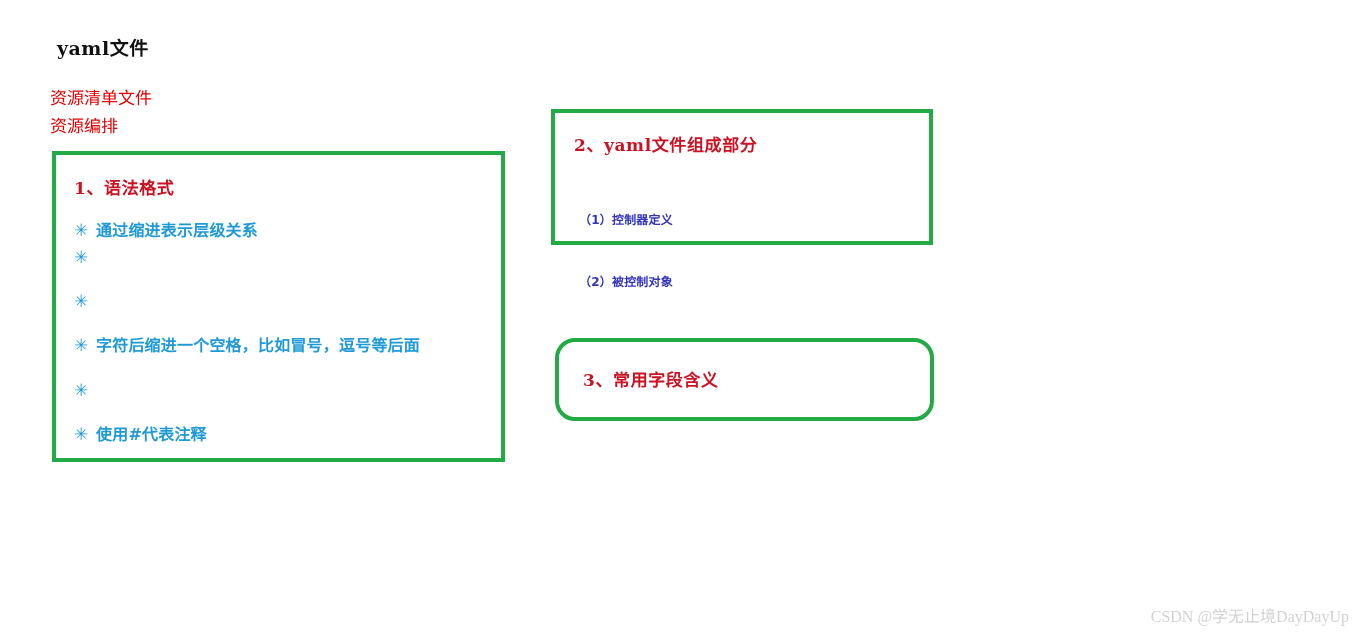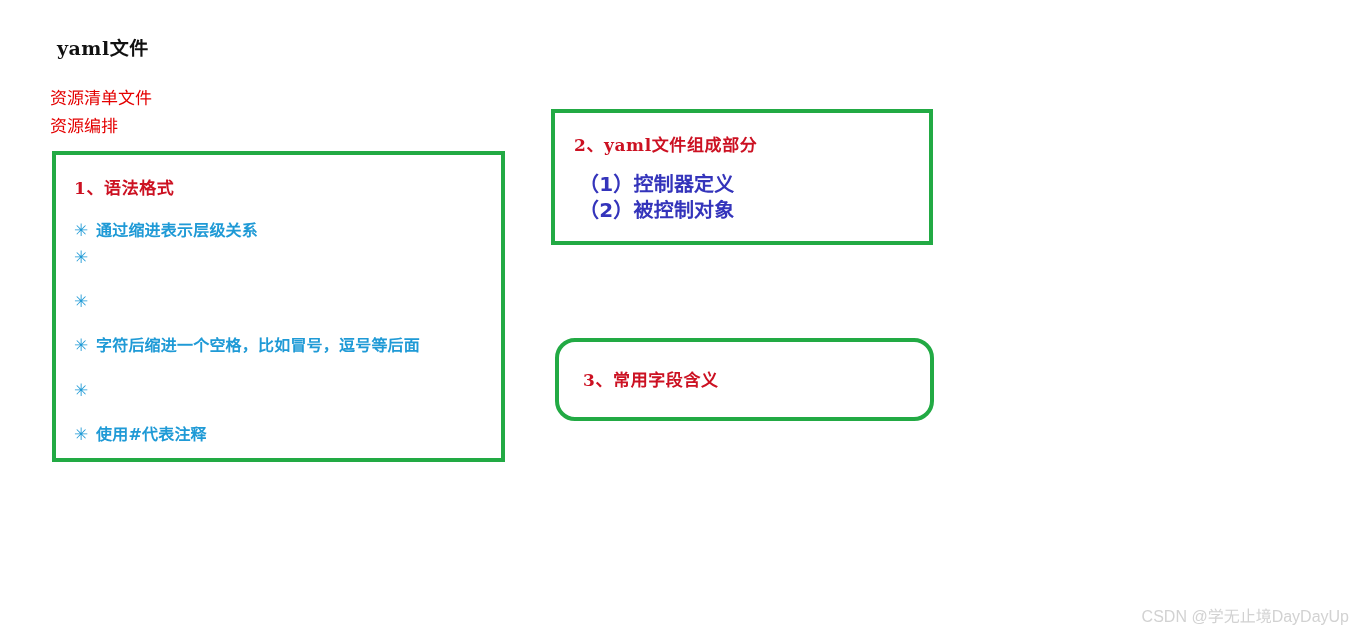--- a/index.html
+++ b/index.html
@@ -122,34 +122,35 @@
 
   
   .subitems {
     position: absolute;
     left: 24px;
     top: 58px;
   }
   .subitem {
     color: #3434bb;
     font-family: "DejaVu Sans", "Liberation Sans", sans-serif;
-    font-size: 20px;
+    font-size: 12px;
     font-weight: bold;
     line-height: 26px;
     white-space: nowrap;
     letter-spacing: 0.2px;
+    margin-top: 36px;
   }
 
   
   .watermark {
     position: absolute;
     right: 18px;
     bottom: 8px;
     color: #d2d2d2;
-    font-family: Liberation Sans, sans-serif;
+    font-family: Liberation Serif, serif;
     font-size: 16px;
     white-space: nowrap;
   }
 </style>
 </head>
 <body>
 
 <div class="canvas">
 
   <div class="page-title">yaml文件</div>

